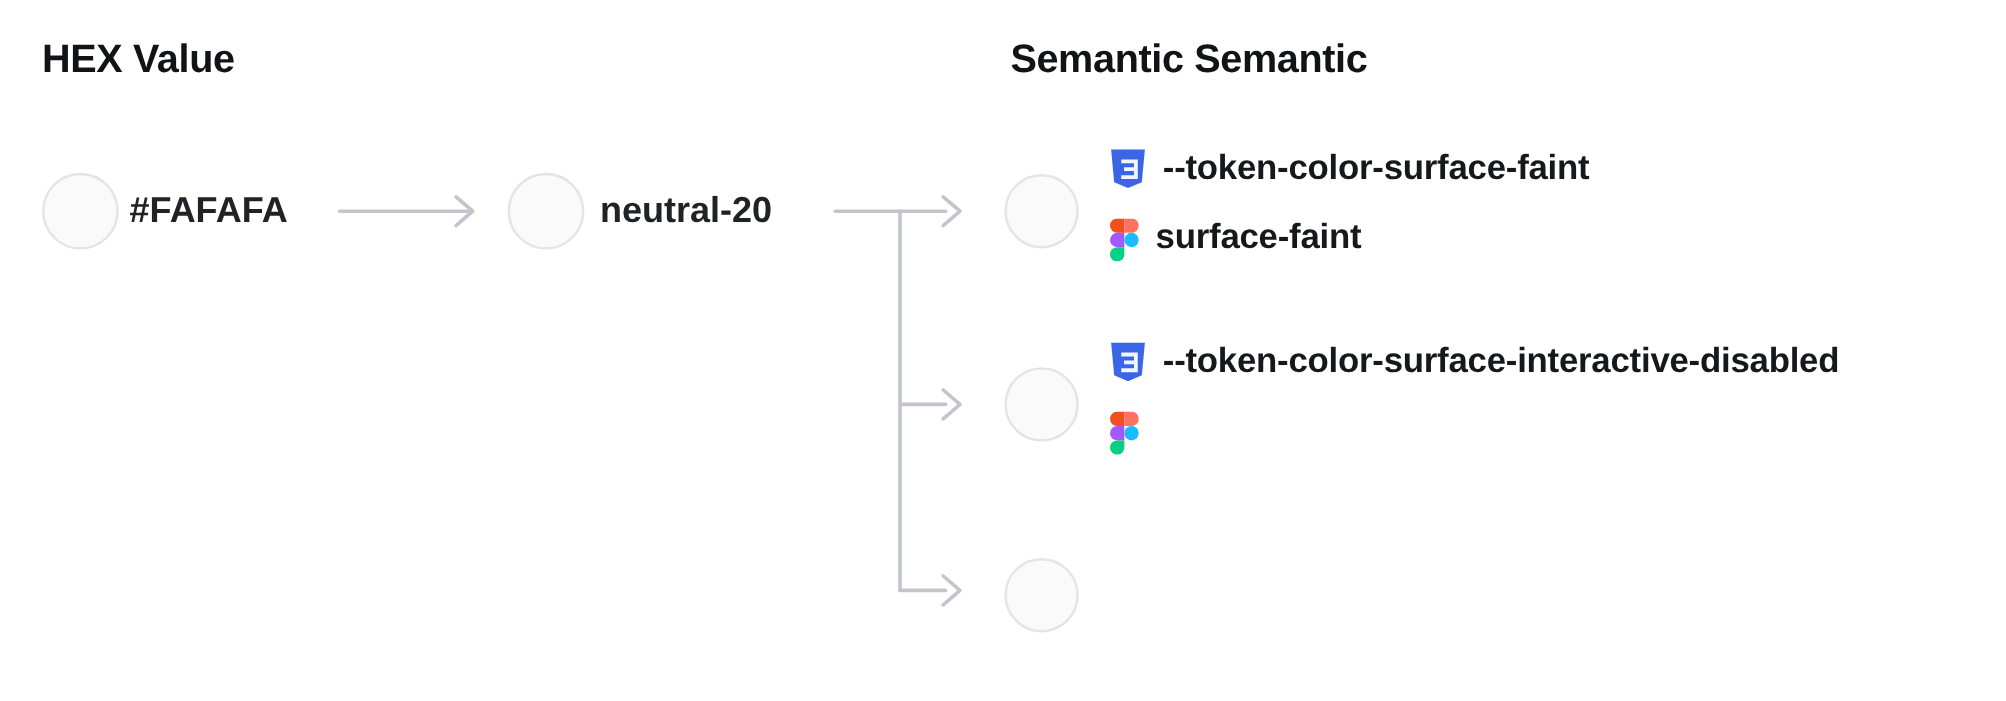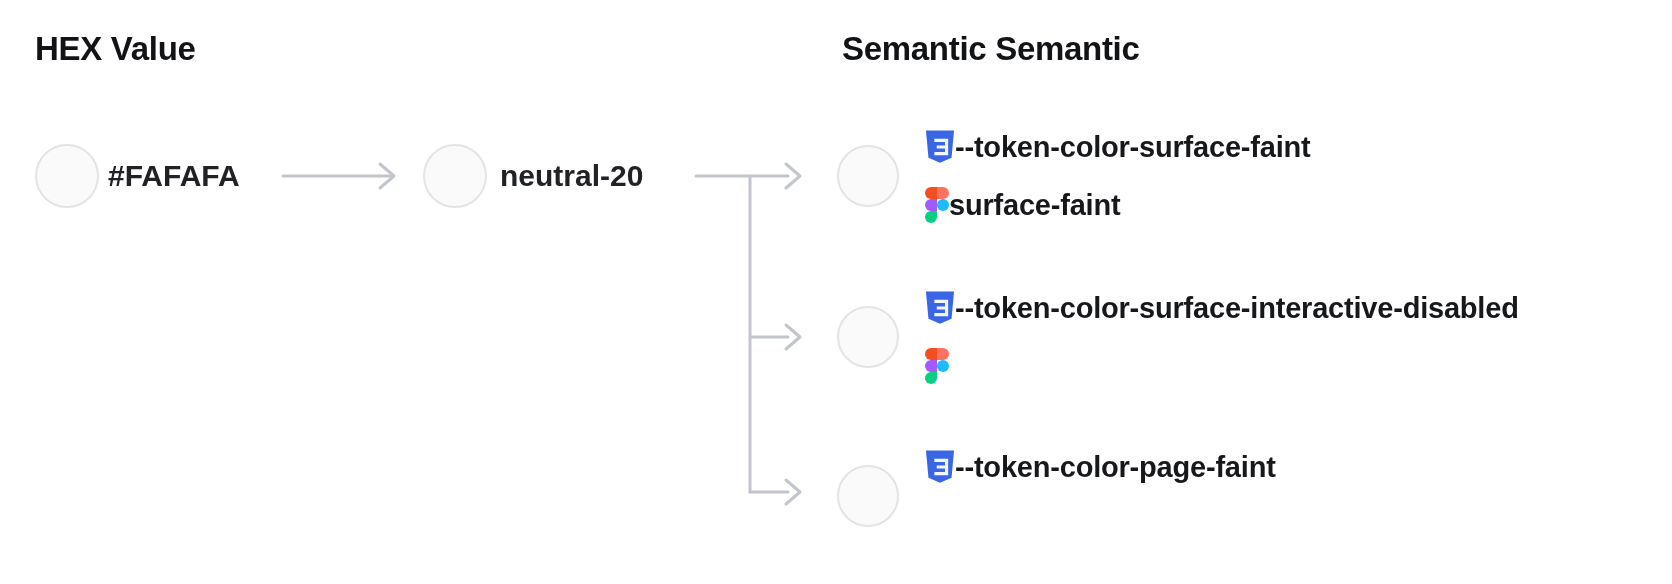--- a/index.html
+++ b/index.html
@@ -53,21 +53,22 @@
   }
   .sem-text {
     position: absolute;
     display: flex;
     flex-direction: column;
     gap: 12px;
   }
   .sem-line {
     height: 46px;
     display: flex;
-    align-items: center;
+    align-items: flex-start;
+    gap: 14px;
   }
   .sem-line .token {
     font-size: 29px;
     font-weight: 600;
     color: #17181c;
     letter-spacing: -0.2px;
     white-space: nowrap;
   }
   .icon-box {
     display: flex;
@@ -150,24 +151,15 @@
           <path d="M19 19H9.5a9.5 9.5 0 0 0 0 19H19V19z" fill="#a259ff"></path>
           <circle cx="28.5" cy="28.5" r="9.5" fill="#1abcfe"></circle>
           <path d="M19 38H9.5a9.5 9.5 0 1 0 9.5 9.5V38z" fill="#0acf83"></path>
         </svg>
       </span>
     </div>
   </div>
 
   <div class="swatch sem" style="left: 837px; top: 465px; background: rgb(250, 250, 250);"></div>
   <div class="sem-text" style="left:925px; top:444px">
-    <div class="sem-line">
-      <span class="icon-box">
-        <svg width="30" height="34" viewBox="0 0 32 36">
-          <polygon points="1,0.5 31,0.5 28.3,29.5 16,34.8 3.7,29.5" fill="#3a66e6"></polygon>
-          <path d="M10 11 H23 V25 H10 M23 18 H12.5" stroke="#f2f6ff" stroke-width="3.4" fill="none"></path>
-        </svg>
-      </span>
-      <span class="token">--token-color-page-faint</span>
-    </div>
   </div>
 
 </div>
 
 </body></html>

